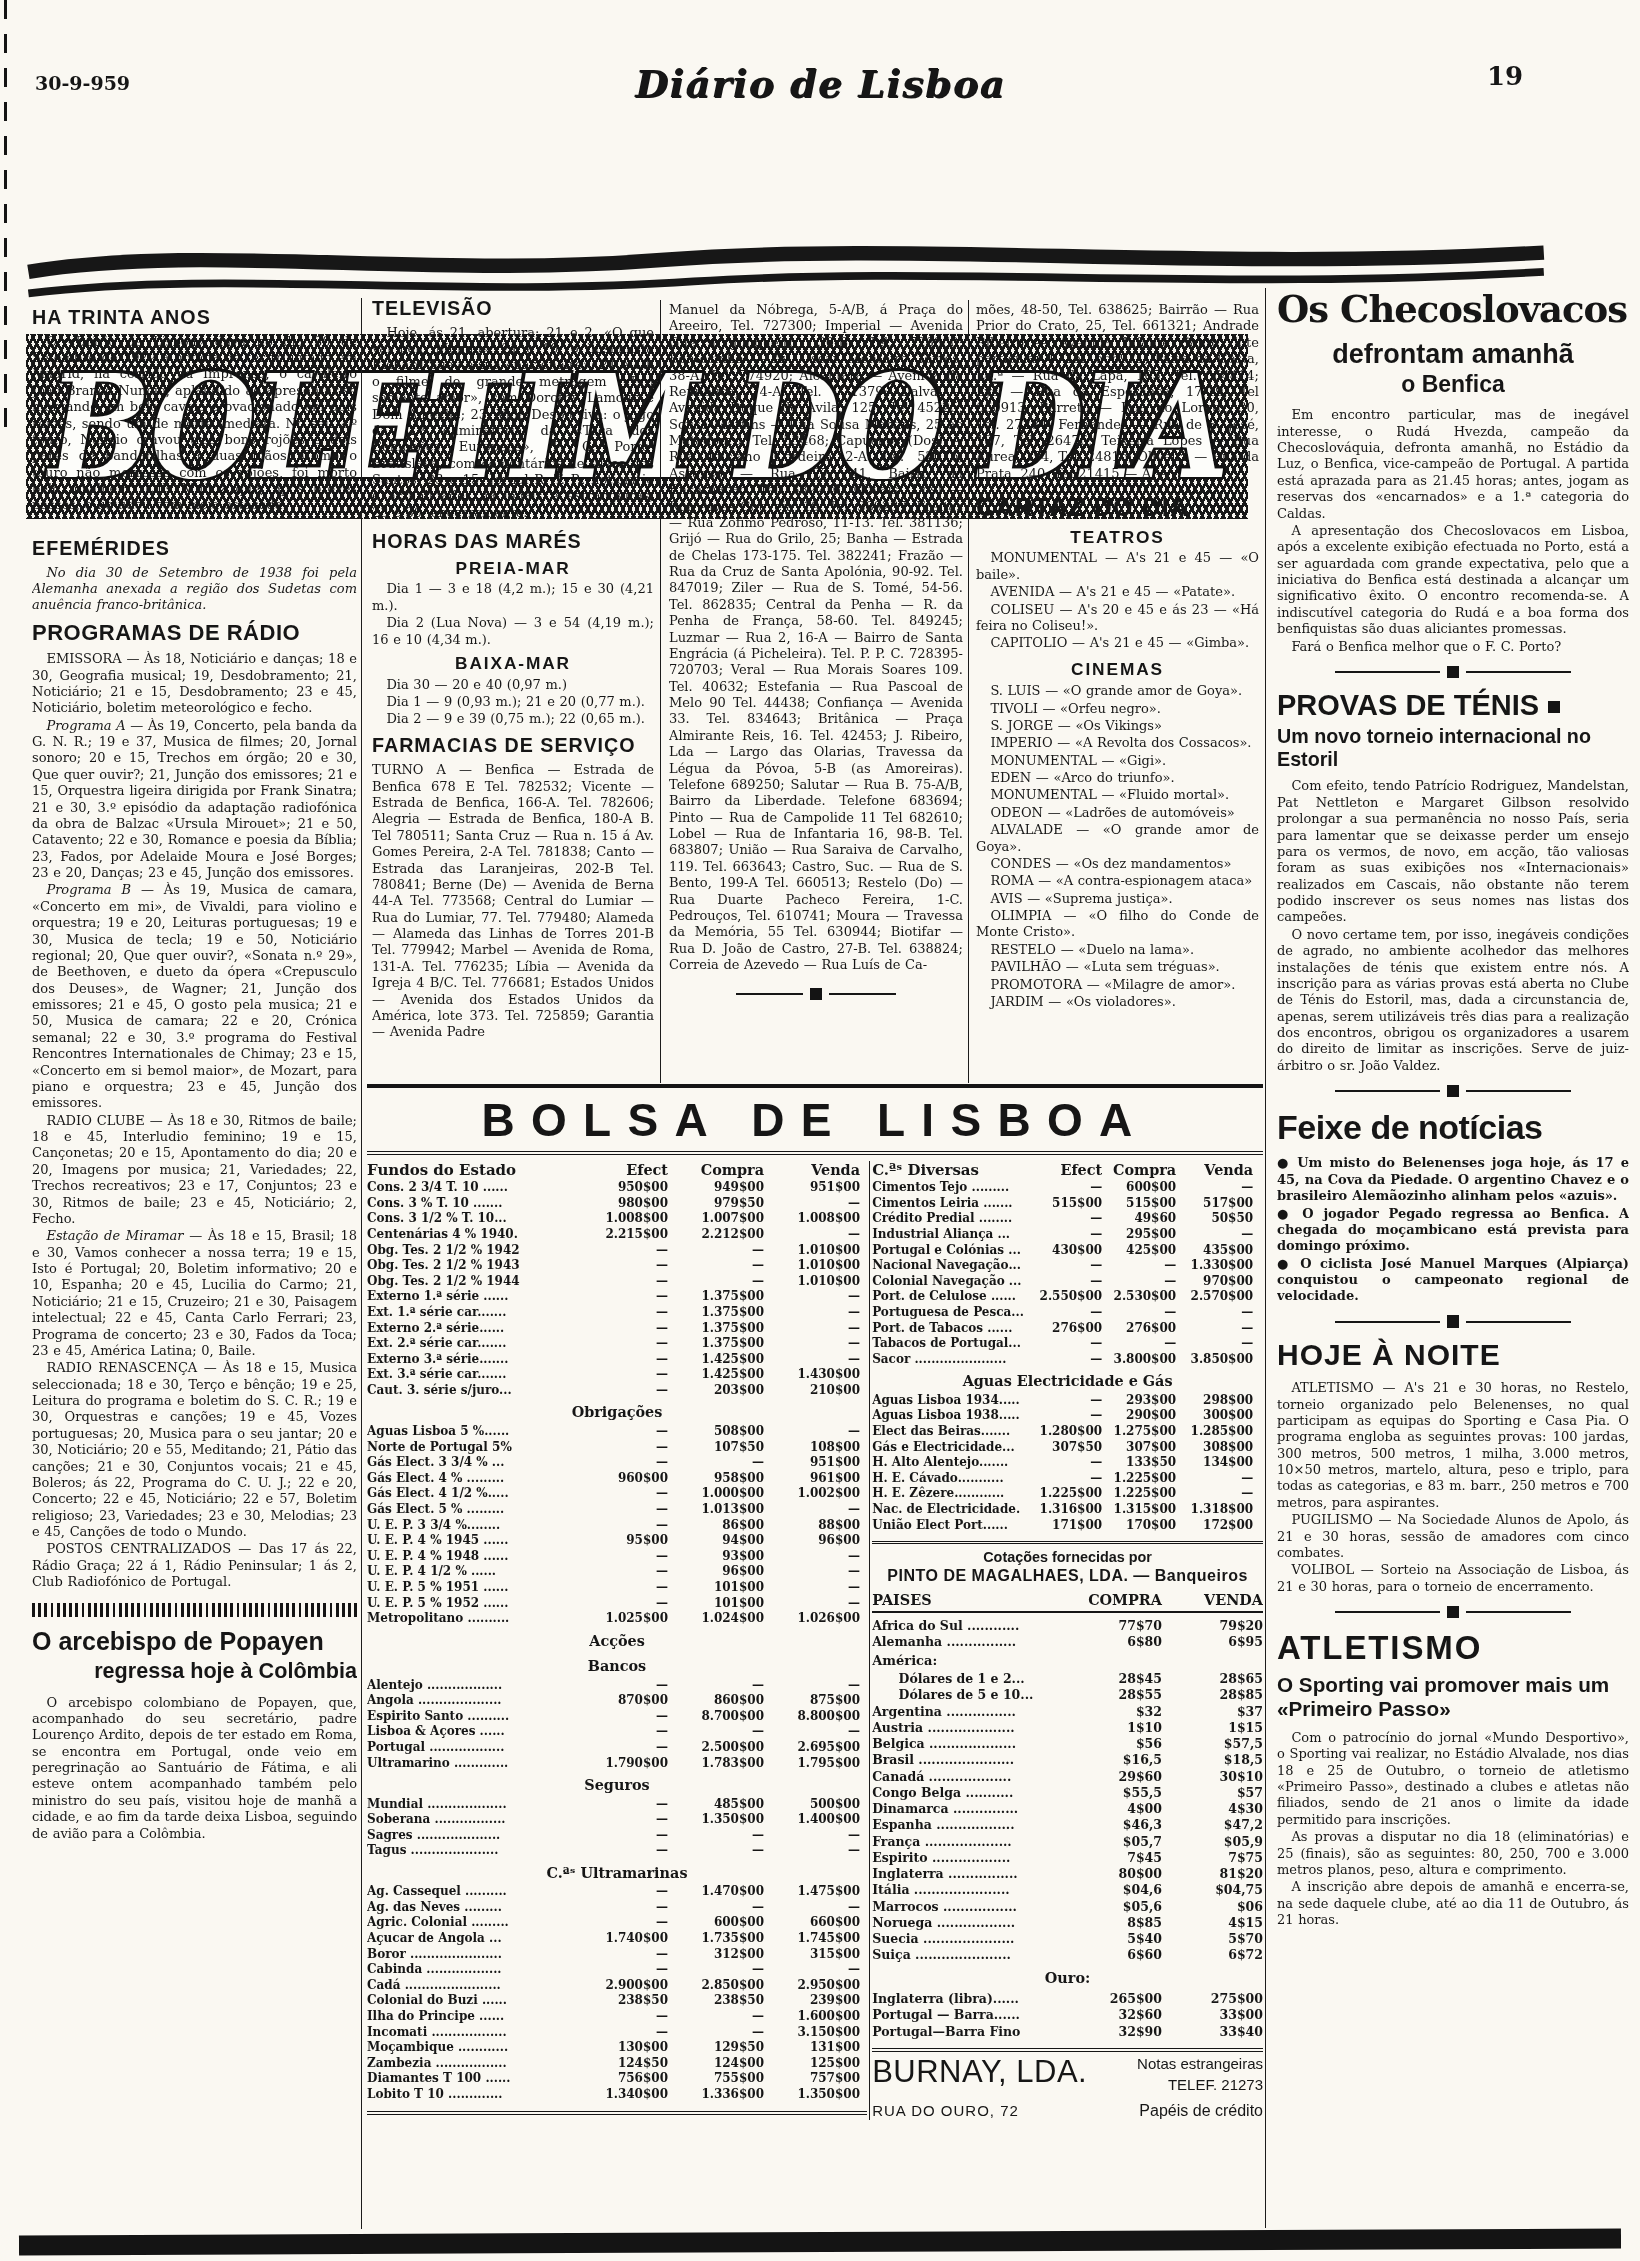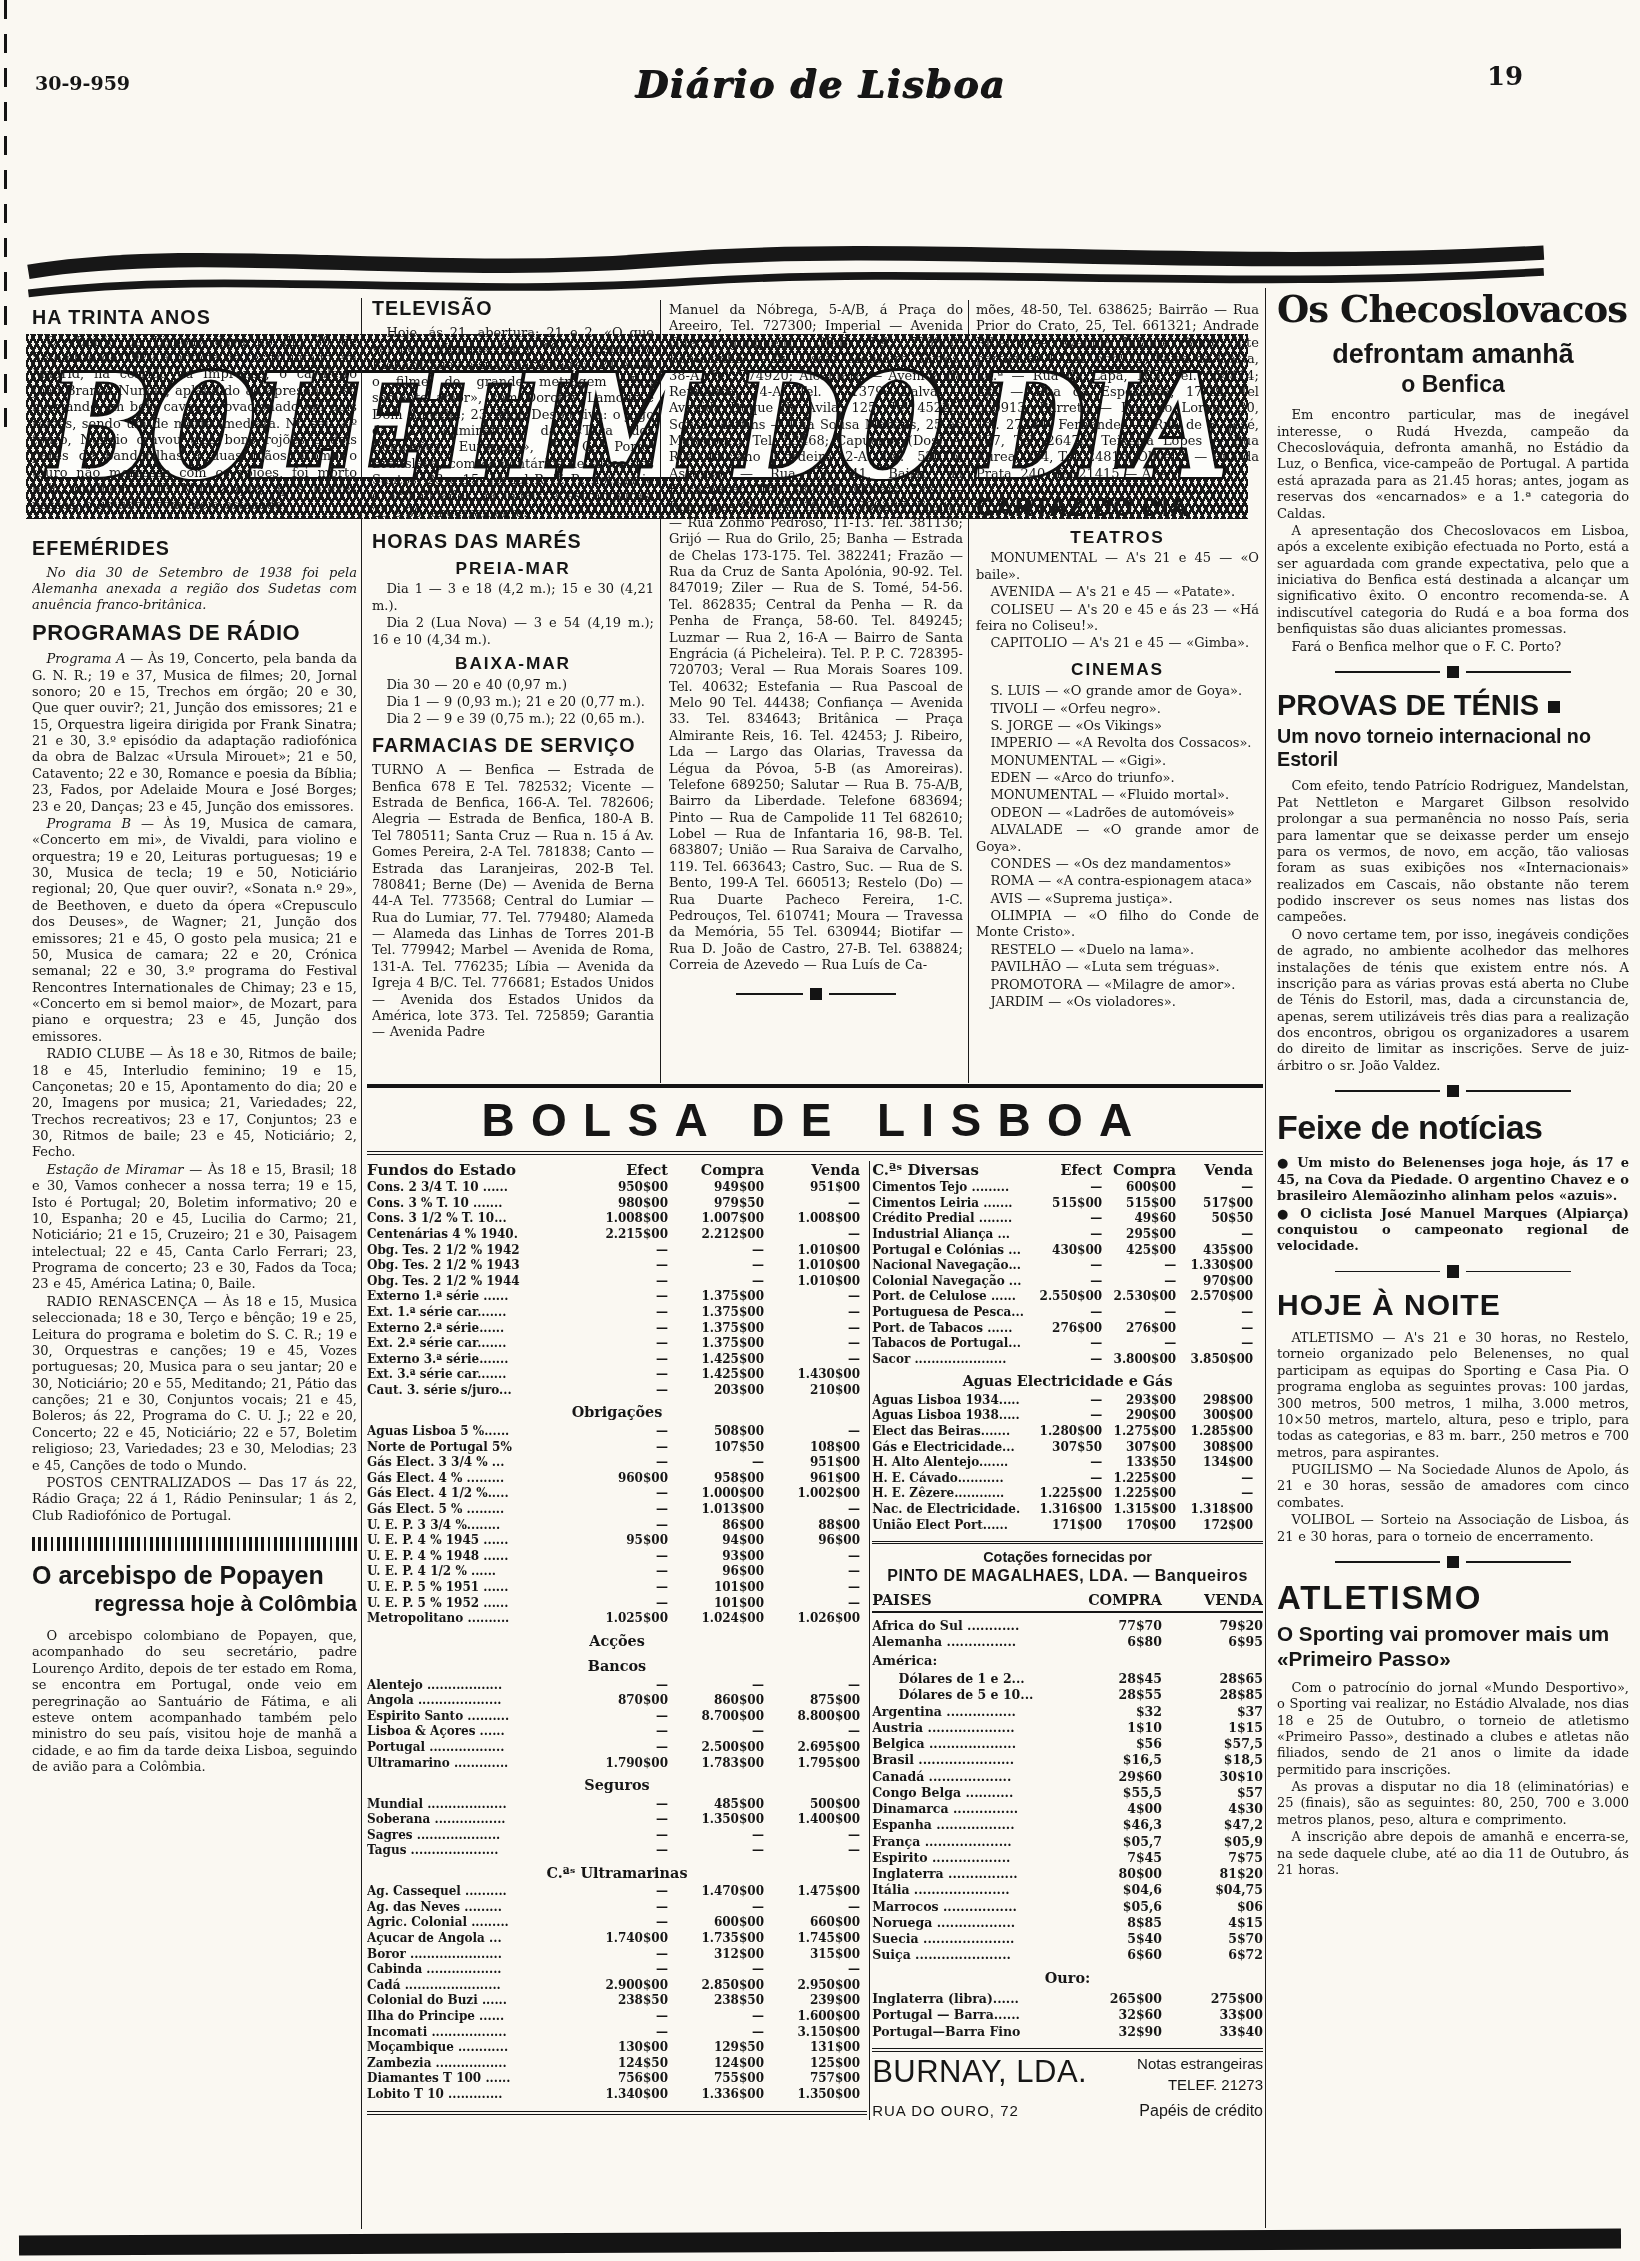--- a/index.html
+++ b/index.html
@@ -163,20 +163,21 @@
   <div class="vrule vr-c" data-name="column-rule"></div>
   <div class="vrule vr-d" data-name="column-rule"></div>
 
   <div class="col col1" data-name="column-1">
     <h2 class="h-sans sechead" data-name="section-title-ha-trinta-anos">HA TRINTA ANOS</h2>
     <p class="bt" data-name="article-body">O «Diário de Lisboa» dava no dia 30 de Setembro de 1929 a notícia de ter triunfado em Madrid, na corrida da Imprensa, o cavaleiro João Branco Nuncio, aplaudido ao apresentar-se montando um belo cavalo e ovacionado em dois rojões, sendo um de morte imediata. No seu 2.º touro, Nuncio cravou três bons rojões e dois pares de bandarilhas a duas mãos. Como o touro não morresse com os rojões, foi morto pelo novilheiro Luis Muñoz que, após breves passes, o liquidou com meia estocada.</p>
     <h2 class="h-sans sechead" style="margin-top:23px" data-name="section-title-efemerides">EFEMÉRIDES</h2>
     <p class="bt ital" data-name="article-body">No dia 30 de Setembro de 1938 foi pela Alemanha anexada a região dos Sudetas com anuência franco-britânica.</p>
     <h2 class="h-sans bighead" data-name="section-title-programas-de-radio">PROGRAMAS DE RÁDIO</h2>
     <div class="bodytext" data-name="radio-programs">
+        <p data-name="paragraph"><span class="lead" data-name="paragraph-lead">EMISSORA </span>— Às 18, Noticiário e danças; 18 e 30, Geografia musical; 19, Desdobramento; 21, Noticiário; 21 e 15, Desdobramento; 23 e 45, Noticiário, boletim meteorológico e fecho.</p>
         <p data-name="paragraph"><span class="lead it" data-name="paragraph-lead">Programa A </span>— Às 19, Concerto, pela banda da G. N. R.; 19 e 37, Musica de filmes; 20, Jornal sonoro; 20 e 15, Trechos em órgão; 20 e 30, Que quer ouvir?; 21, Junção dos emissores; 21 e 15, Orquestra ligeira dirigida por Frank Sinatra; 21 e 30, 3.º episódio da adaptação radiofónica da obra de Balzac «Ursula Mirouet»; 21 e 50, Catavento; 22 e 30, Romance e poesia da Bíblia; 23, Fados, por Adelaide Moura e José Borges; 23 e 20, Danças; 23 e 45, Junção dos emissores.</p>
         <p data-name="paragraph"><span class="lead it" data-name="paragraph-lead">Programa B </span>— Às 19, Musica de camara, «Concerto em mi», de Vivaldi, para violino e orquestra; 19 e 20, Leituras portuguesas; 19 e 30, Musica de tecla; 19 e 50, Noticiário regional; 20, Que quer ouvir?, «Sonata n.º 29», de Beethoven, e dueto da ópera «Crepusculo dos Deuses», de Wagner; 21, Junção dos emissores; 21 e 45, O gosto pela musica; 21 e 50, Musica de camara; 22 e 20, Crónica semanal; 22 e 30, 3.º programa do Festival Rencontres Internationales de Chimay; 23 e 15, «Concerto em si bemol maior», de Mozart, para piano e orquestra; 23 e 45, Junção dos emissores.</p>
         <p data-name="paragraph"><span class="lead" data-name="paragraph-lead">RADIO CLUBE </span>— Às 18 e 30, Ritmos de baile; 18 e 45, Interludio feminino; 19 e 15, Cançonetas; 20 e 15, Apontamento do dia; 20 e 20, Imagens por musica; 21, Variedades; 22, Trechos recreativos; 23 e 17, Conjuntos; 23 e 30, Ritmos de baile; 23 e 45, Noticiário; 2, Fecho.</p>
         <p data-name="paragraph"><span class="lead it" data-name="paragraph-lead">Estação de Miramar </span>— Às 18 e 15, Brasil; 18 e 30, Vamos conhecer a nossa terra; 19 e 15, Isto é Portugal; 20, Boletim informativo; 20 e 10, Espanha; 20 e 45, Lucilia do Carmo; 21, Noticiário; 21 e 15, Cruzeiro; 21 e 30, Paisagem intelectual; 22 e 45, Canta Carlo Ferrari; 23, Programa de concerto; 23 e 30, Fados da Toca; 23 e 45, América Latina; 0, Baile.</p>
         <p data-name="paragraph"><span class="lead" data-name="paragraph-lead">RADIO RENASCENÇA </span>— Às 18 e 15, Musica seleccionada; 18 e 30, Terço e bênção; 19 e 25, Leitura do programa e boletim do S. C. R.; 19 e 30, Orquestras e canções; 19 e 45, Vozes portuguesas; 20, Musica para o seu jantar; 20 e 30, Noticiário; 20 e 55, Meditando; 21, Pátio das canções; 21 e 30, Conjuntos vocais; 21 e 45, Boleros; ás 22, Programa do C. U. J.; 22 e 20, Concerto; 22 e 45, Noticiário; 22 e 57, Boletim religioso; 23, Variedades; 23 e 30, Melodias; 23 e 45, Canções de todo o Mundo.</p>
         <p data-name="paragraph"><span class="lead" data-name="paragraph-lead">POSTOS CENTRALIZADOS </span>— Das 17 ás 22, Rádio Graça; 22 á 1, Rádio Peninsular; 1 ás 2, Club Radiofónico de Portugal.</p>
       </div>
     <div class="tickrule" data-name="hatched-divider"></div>
     <h3 class="h-sans arch1" data-name="headline-arcebispo">O arcebispo de Popayen</h3>
     <h3 class="h-sans arch2" data-name="headline-arcebispo-sub">regressa hoje à Colômbia</h3>
@@ -262,20 +263,21 @@
         <p data-name="paragraph">O novo certame tem, por isso, inegáveis condições de agrado, no ambiente acolhedor das melhores instalações de ténis que existem entre nós. A inscrição para as várias provas está aberta no Clube de Ténis do Estoril, mas, dada a circunstancia de, apenas, serem utilizáveis três dias para a realização dos encontros, obrigou os organizadores a usarem do direito de limitar as inscrições. Serve de juiz-árbitro o sr. João Valdez.</p>
       </div>
 
     <div class="sdiv" data-name="section-divider">
         <span class="sq" data-name="divider-square-icon"></span>
       </div>
 
     <h2 class="h-sans feixe-t" data-name="section-title-feixe-de-noticias">Feixe de notícias</h2>
     <div class="bodytext" data-name="feixe-items">
         <p data-name="paragraph" class="bullet"><span class="lead" data-name="paragraph-lead">● </span>Um misto do Belenenses joga hoje, ás 17 e 45, na Cova da Piedade. O argentino Chavez e o brasileiro Alemãozinho alinham pelos «azuis».</p>
+        <p data-name="paragraph" class="bullet"><span class="lead" data-name="paragraph-lead">● </span>O jogador Pegado regressa ao Benfica. A chegada do moçambicano está prevista para domingo próximo.</p>
         <p data-name="paragraph" class="bullet"><span class="lead" data-name="paragraph-lead">● </span>O ciclista José Manuel Marques (Alpiarça) conquistou o campeonato regional de velocidade.</p>
       </div>
 
     <div class="sdiv" data-name="section-divider">
         <span class="sq" data-name="divider-square-icon"></span>
       </div>
 
     <h2 class="h-sans hoje-t" data-name="section-title-hoje-a-noite">HOJE À NOITE</h2>
     <div class="bodytext" data-name="hoje-items">
         <p data-name="paragraph"><span class="lead" data-name="paragraph-lead">ATLETISMO </span>— A's 21 e 30 horas, no Restelo, torneio organizado pelo Belenenses, no qual participam as equipas do Sporting e Casa Pia. O programa engloba as seguintes provas: 100 jardas, 300 metros, 500 metros, 1 milha, 3.000 metros, 10×50 metros, martelo, altura, peso e triplo, para todas as categorias, e 83 m. barr., 250 metros e 700 metros, para aspirantes.</p>

